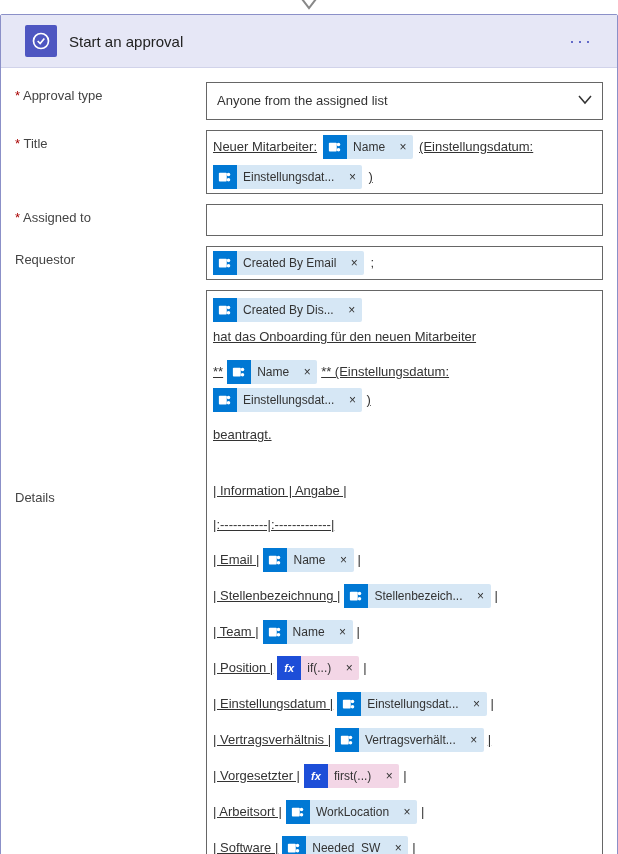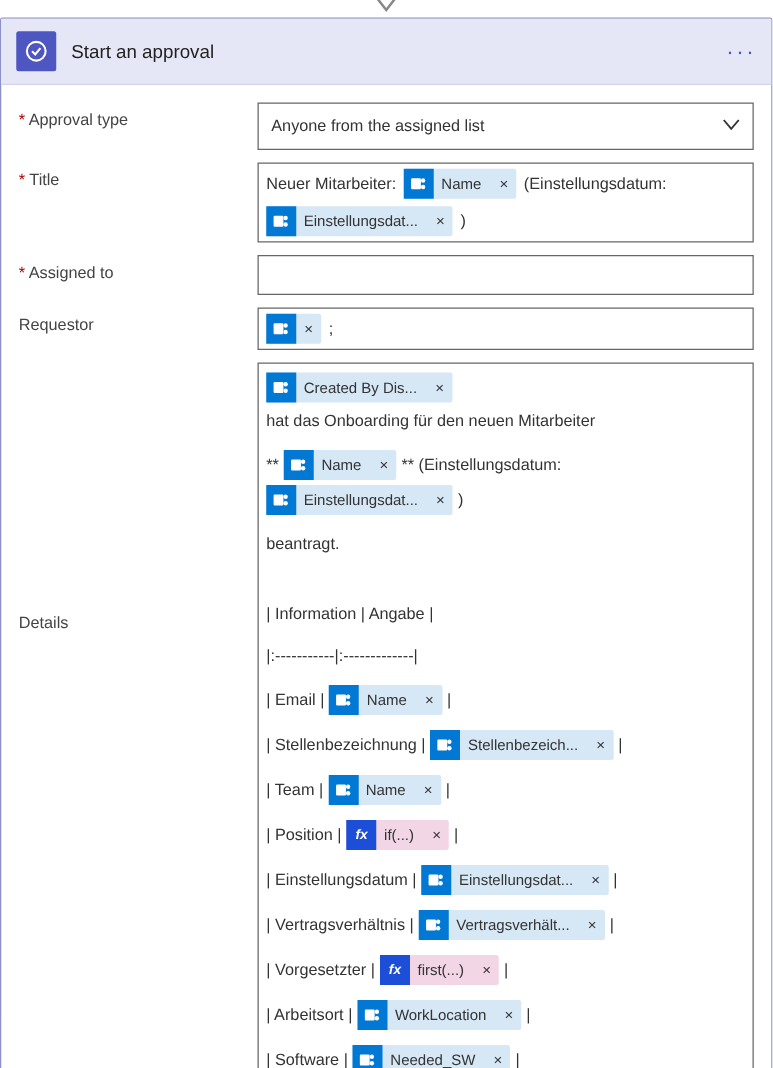--- a/index.html
+++ b/index.html
@@ -2,21 +2,21 @@
 <html><head>
 <meta charset="utf-8">
 <style>
 * { box-sizing: border-box; margin: 0; padding: 0; font-family: "Segoe UI", Tahoma, Geneva, Verdana, sans-serif; }
 body { background: #ffffff; width: 618px; font-size: 13px; color: #333; }
 
 .top-arrow { text-align: center; height: 14px; position: relative; }
 .top-arrow svg { position: absolute; left: 50%; transform: translateX(-50%); top: -2px; }
 
 .card { border: 1px solid #8b90c8; border-radius: 2px; }
-.header { background: #e6e7f6; padding: 10px 12px; display: flex; align-items: center; border-bottom: 1px solid #d1d3ea; }
+.header { background: #e6e7f6; padding: 10px 24px; display: flex; align-items: center; border-bottom: 1px solid #d1d3ea; }
 .header-icon { width: 32px; height: 32px; background: #4e56c1; border-radius: 2px; display: flex; align-items: center; justify-content: center; margin-right: 12px; }
 .header-title { font-size: 15px; color: #222; flex: 1; }
 .header-menu { color: #4e56c1; font-size: 18px; letter-spacing: 2px; cursor: pointer; }
 
 .body { padding: 14px 14px 10px 14px; }
 .row { display: flex; align-items: flex-start; margin-bottom: 10px; }
 .label { width: 160px; flex-shrink: 0; padding-top: 6px; font-size: 13px; color: #444; }
 .label .req { color: #a80000; }
 .field { flex: 1; border: 1px solid #666; min-height: 32px; padding: 4px 6px; display: flex; flex-wrap: wrap; align-items: center; gap: 6px; line-height: 1.7; margin-left: 31px; }
 .field.select { justify-content: space-between; padding: 6px 10px; cursor: pointer; }
@@ -27,21 +27,21 @@
 .token.sp .ticon { background: #0078d4; }
 .token.fx { background: #f3d6e6; }
 .token.fx .ticon { background: #1d4ed8; }
 .token.var { background: #e4d6f3; }
 .token.var .ticon { background: #6b2fba; }
 .ticon { width: 24px; height: 24px; display: flex; align-items: center; justify-content: center; color: #fff; font-size: 11px; font-weight: bold; font-style: italic; }
 .ticon svg { width: 14px; height: 14px; }
 .tlabel { padding: 0 8px 0 6px; }
 .tclose { width: 20px; text-align: center; color: #333; cursor: pointer; font-size: 12px; }
 
-.txt { white-space: nowrap; }
+.txt { white-space: nowrap; text-decoration: underline; }
 
 .details-field { flex-direction: column; align-items: stretch; }
 .dline { display: flex; flex-wrap: wrap; align-items: center; gap: 4px; margin: 3px 0; }
 </style>
 </head>
 <body>
 
 <div class="top-arrow">
   <svg width="16" height="14" viewBox="0 0 16 14">
       <path d="M1 1 L8 10 L15 1" stroke="#888" stroke-width="2" fill="none"></path>
@@ -112,20 +112,21 @@
       <div class="label"><span>Requestor</span></div>
       <div class="field">
         <span class="token sp">
             <span class="ticon">
               <svg viewBox="0 0 16 16" fill="#fff">
                 <rect x="1" y="3" width="9" height="10" rx="1"></rect>
                 <circle cx="12" cy="5" r="2"></circle>
                 <circle cx="12" cy="11" r="2"></circle>
               </svg>
             </span>
+            <span class="tlabel">Created By Email</span>
             <span class="tclose">×</span>
           </span>
         <span class="txt">;</span>
       </div>
     </div>
 
     <div class="row">
       <div class="label" style="padding-top:200px;"><span>Details</span></div>
       <div class="field details-field">
 

